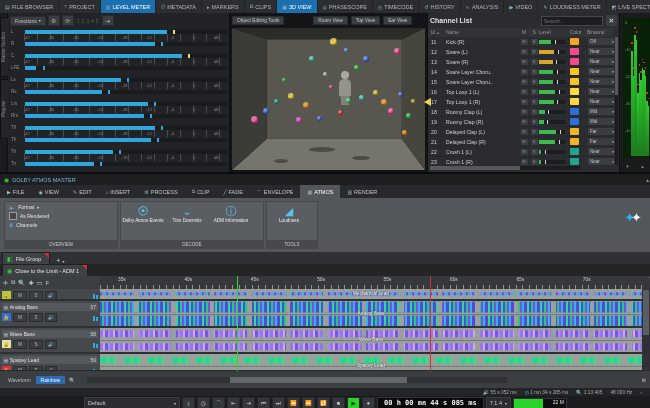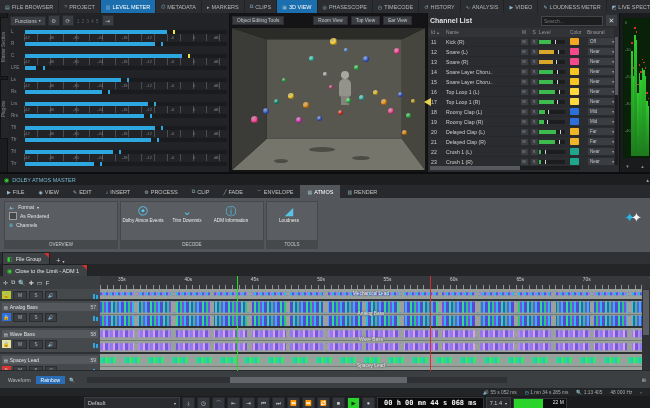--- a/index.html
+++ b/index.html
@@ -1143,21 +1143,21 @@
           <div class="tpb">⇥</div>
           <div class="tpb">⏮</div>
           <div class="tpb">⏭</div>
           <div class="tpb">⏪</div>
           <div class="tpb">⏩</div>
         </span>
       <div class="tpb cyan">🔁</div>
       <div class="tpb">■</div>
       <div class="tpb play">▶</div>
       <div class="tpb">●</div>
-      <div id="timedisp">00 h 00 mn 44 s 068 ms</div>
+      <div id="timedisp">00 h 00 mn 44 s 085 ms</div>
       <div id="chanmode">
         <span>7.1.4</span>
           <span style="font-size:4px;">▾</span>
         </div>
       <div id="tmeter">
         <div class="fill"></div>
           <div class="lbl">22 M</div>
         </div>
     </div>
   </div>

